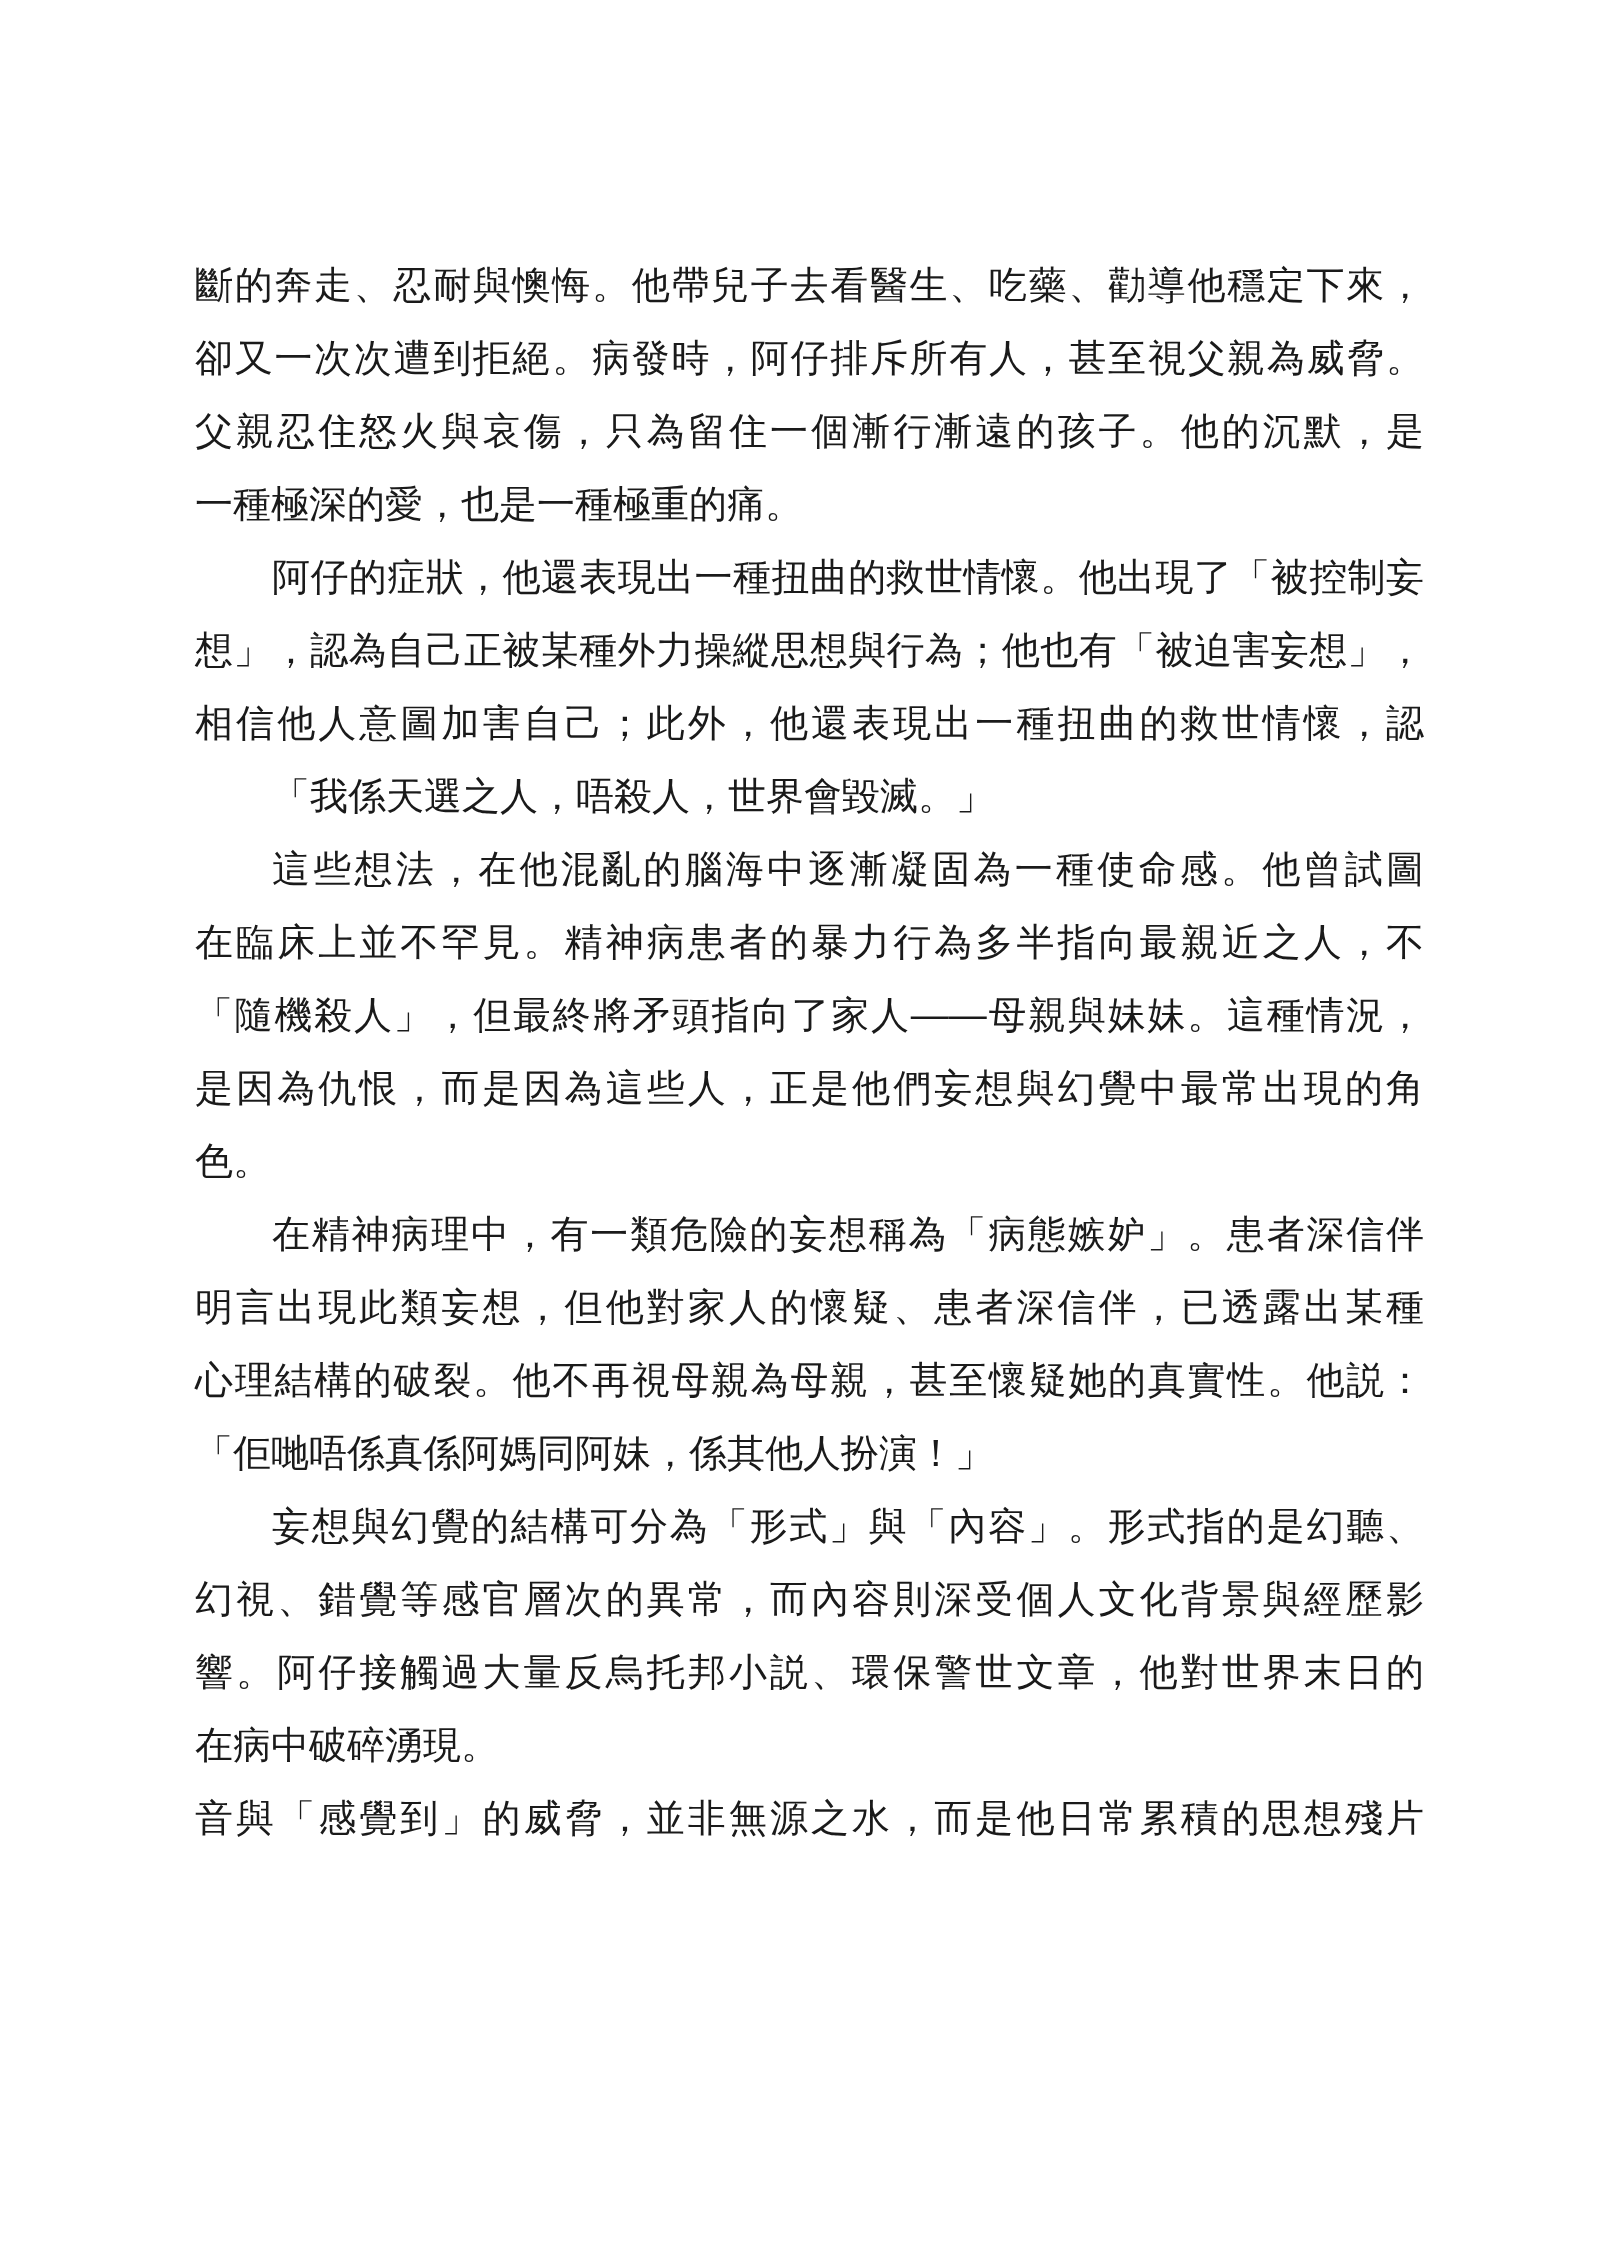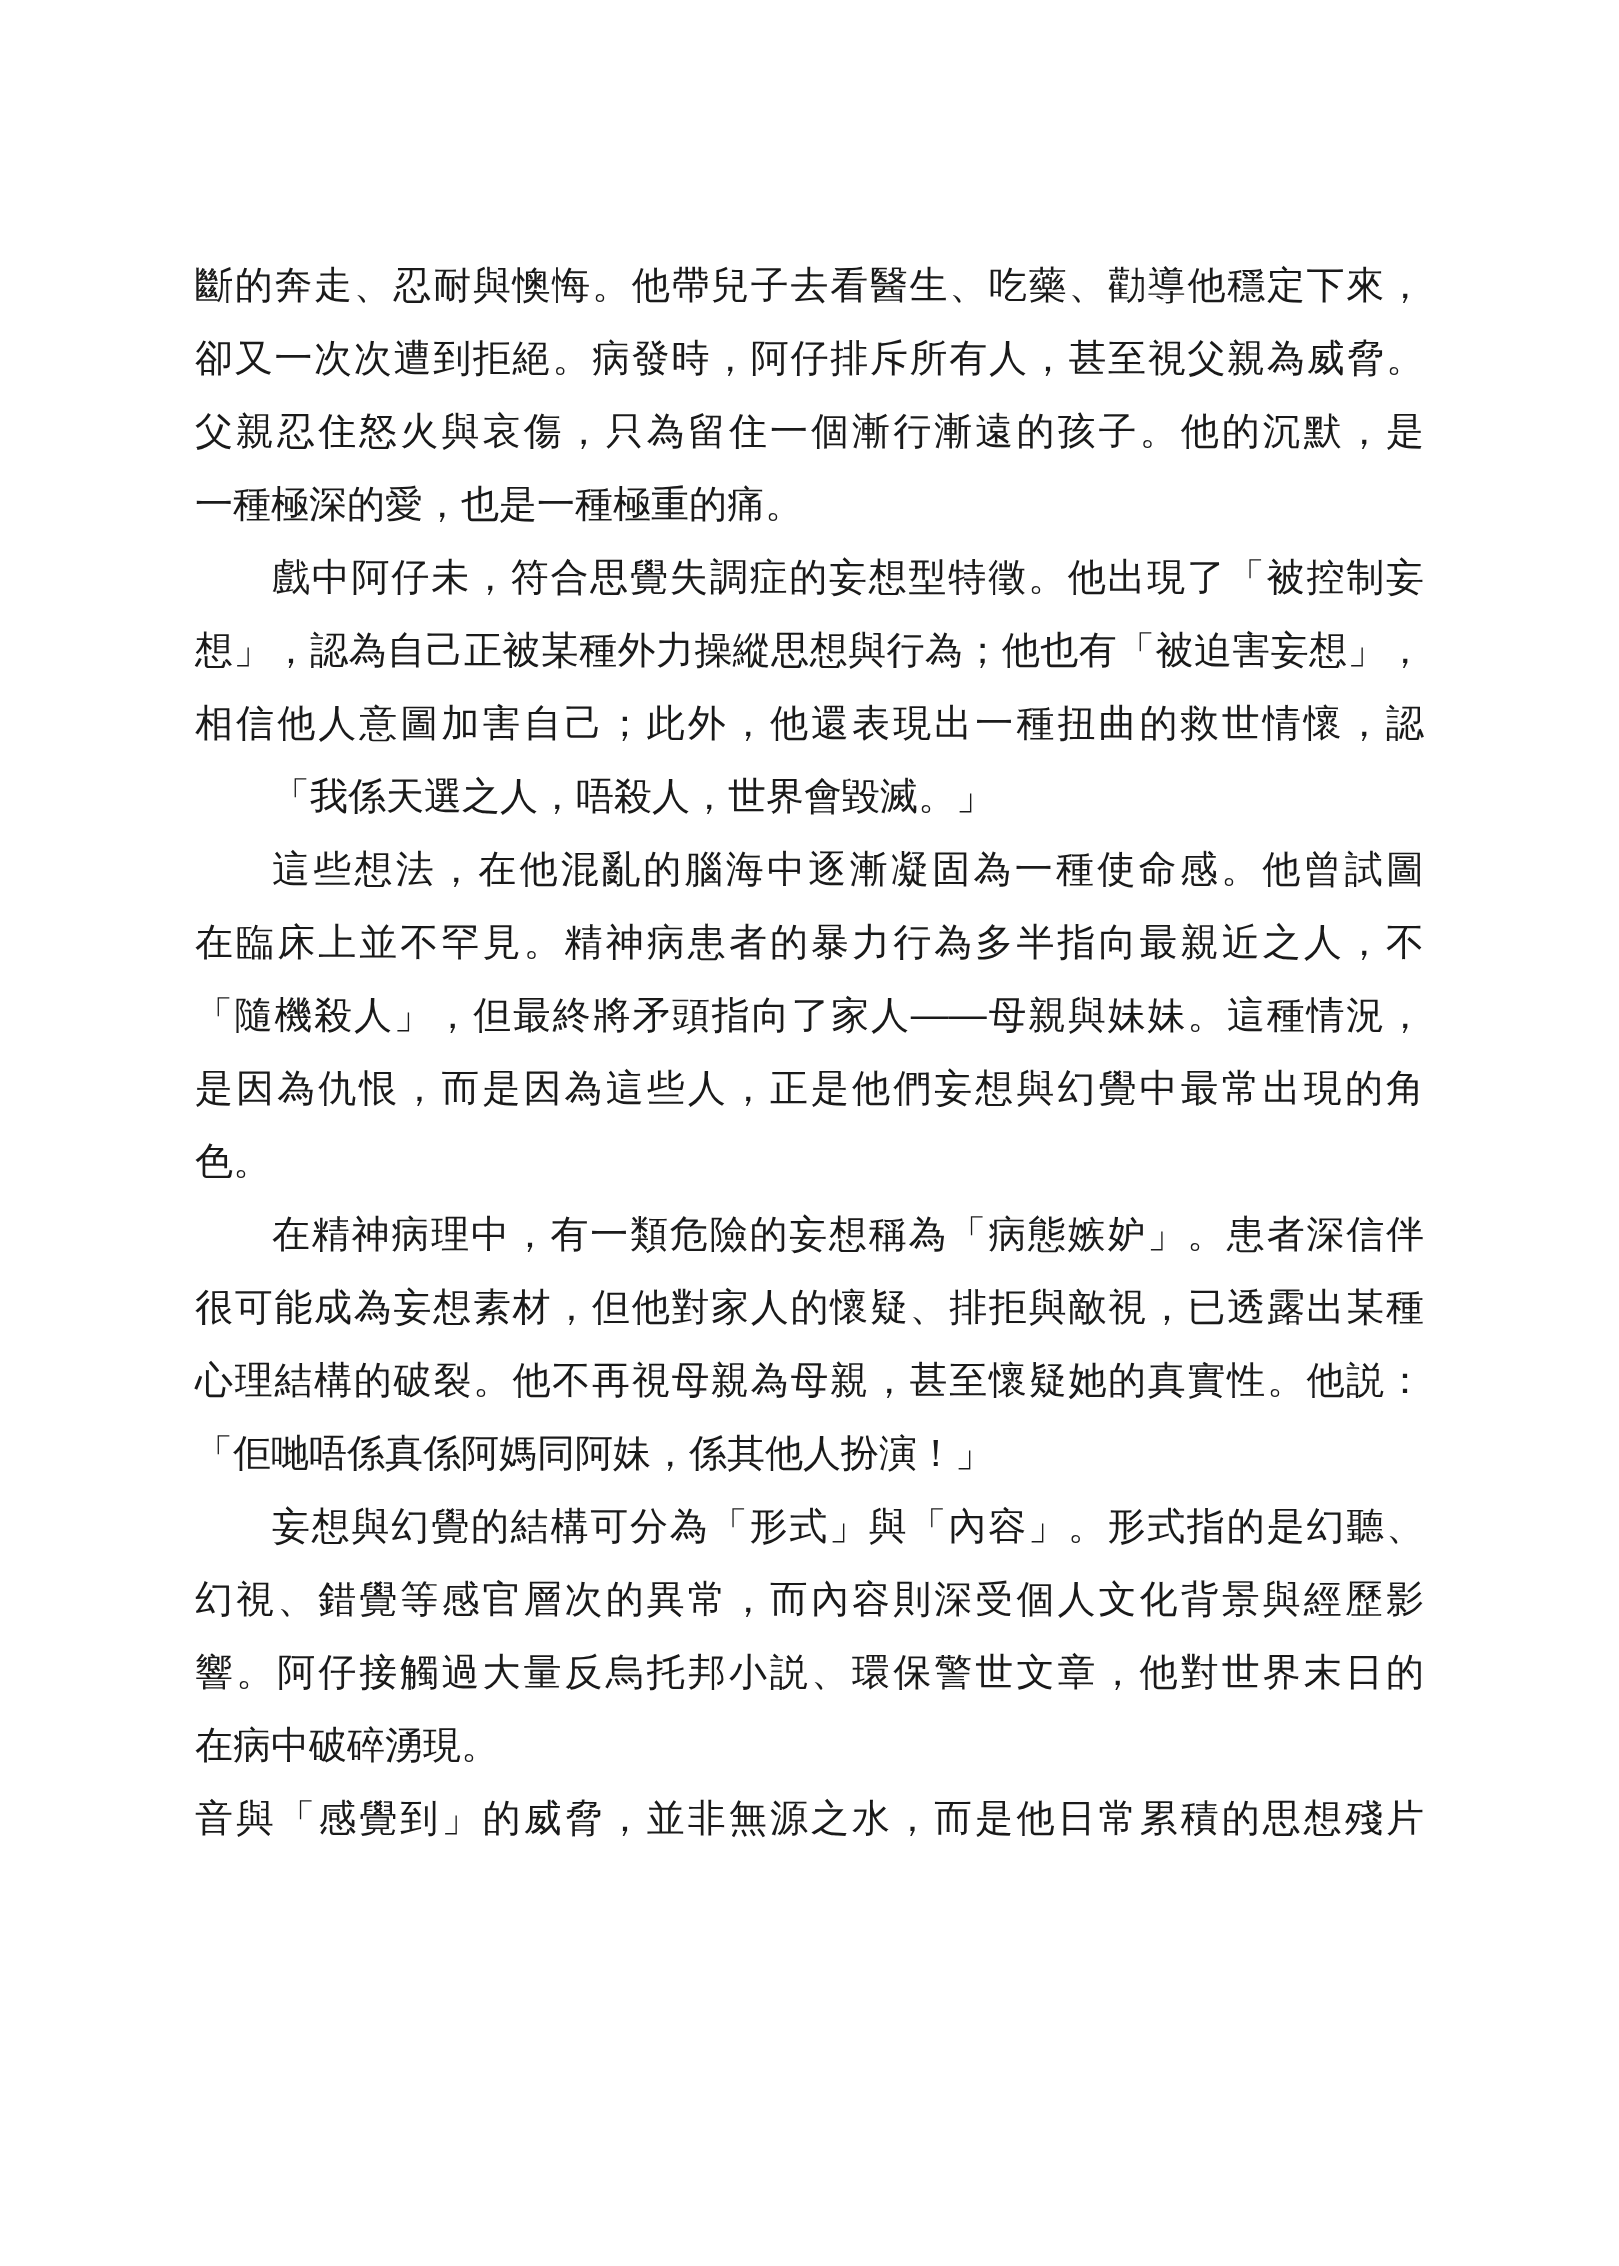--- a/index.html
+++ b/index.html
@@ -52,31 +52,31 @@
 </style>
 </head>
 <body>
 
 <div class="page">
   <div class="text-block">
       <div class="line">斷的奔走、忍耐與懊悔。他帶兒子去看醫生、吃藥、勸導他穩定下來，</div>
       <div class="line">卻又一次次遭到拒絕。病發時，阿仔排斥所有人，甚至視父親為威脅。</div>
       <div class="line">父親忍住怒火與哀傷，只為留住一個漸行漸遠的孩子。他的沉默，是</div>
       <div class="line short">一種極深的愛，也是一種極重的痛。</div>
-      <div class="line indent">戲中阿仔未，符合思覺失調症的妄想型特徵。他出現了「被控制妄</div>
+      <div class="line indent">阿仔的症狀，他還表現出一種扭曲的救世情懷。他出現了「被控制妄</div>
       <div class="line">想」，認為自己正被某種外力操縱思想與行為；他也有「被迫害妄想」，</div>
       <div class="line">相信他人意圖加害自己；此外，他還表現出一種扭曲的救世情懷，認</div>
       <div class="line indent short">「我係天選之人，唔殺人，世界會毀滅。」</div>
       <div class="line indent">這些想法，在他混亂的腦海中逐漸凝固為一種使命感。他曾試圖</div>
       <div class="line">在臨床上並不罕見。精神病患者的暴力行為多半指向最親近之人，不</div>
       <div class="line">「隨機殺人」，但最終將矛頭指向了家人——母親與妹妹。這種情況，</div>
       <div class="line">是因為仇恨，而是因為這些人，正是他們妄想與幻覺中最常出現的角</div>
       <div class="line short">色。</div>
       <div class="line indent">在精神病理中，有一類危險的妄想稱為「病態嫉妒」。患者深信伴</div>
-      <div class="line">很可能成為妄想素材，但他對家人的懷疑、排拒與敵視，已透露出某種</div>
+      <div class="line">明言出現此類妄想，但他對家人的懷疑、患者深信伴，已透露出某種</div>
       <div class="line">心理結構的破裂。他不再視母親為母親，甚至懷疑她的真實性。他説：</div>
       <div class="line short">「佢哋唔係真係阿媽同阿妹，係其他人扮演！」</div>
       <div class="line indent">妄想與幻覺的結構可分為「形式」與「內容」。形式指的是幻聽、</div>
       <div class="line">幻視、錯覺等感官層次的異常，而內容則深受個人文化背景與經歷影</div>
       <div class="line">響。阿仔接觸過大量反烏托邦小説、環保警世文章，他對世界末日的</div>
       <div class="line short">在病中破碎湧現。</div>
       <div class="line">音與「感覺到」的威脅，並非無源之水，而是他日常累積的思想殘片</div>
     </div>
   <div class="page-number">10</div>
 </div>

